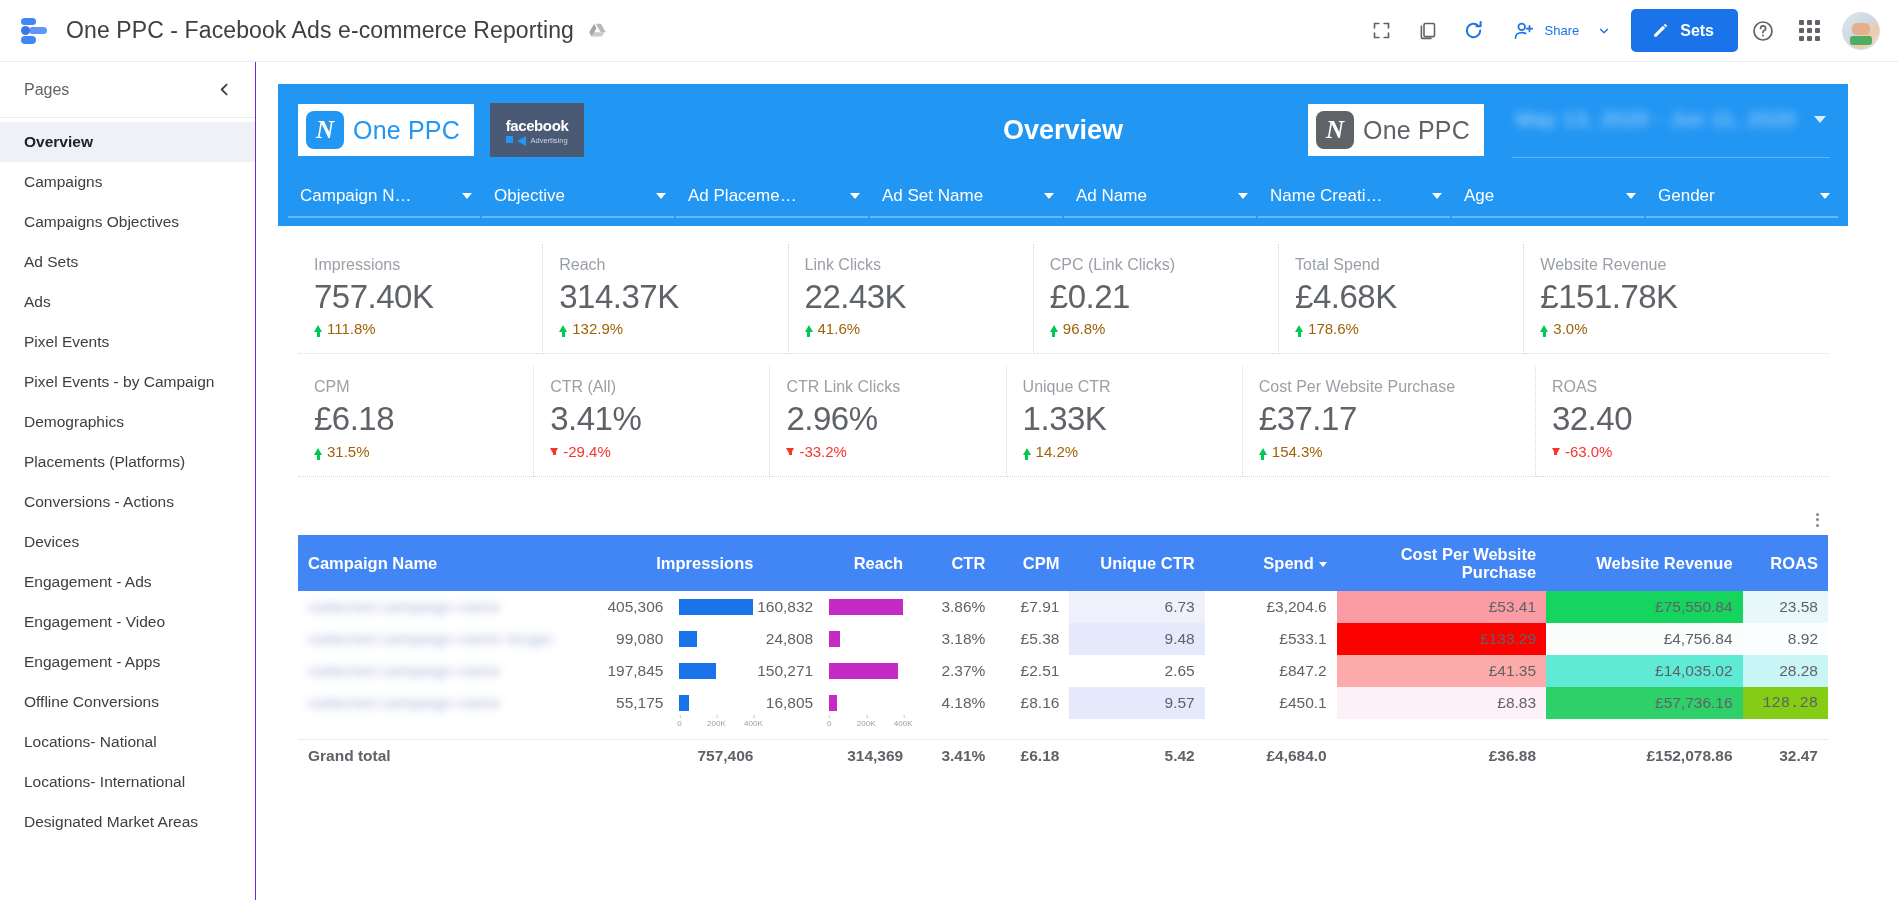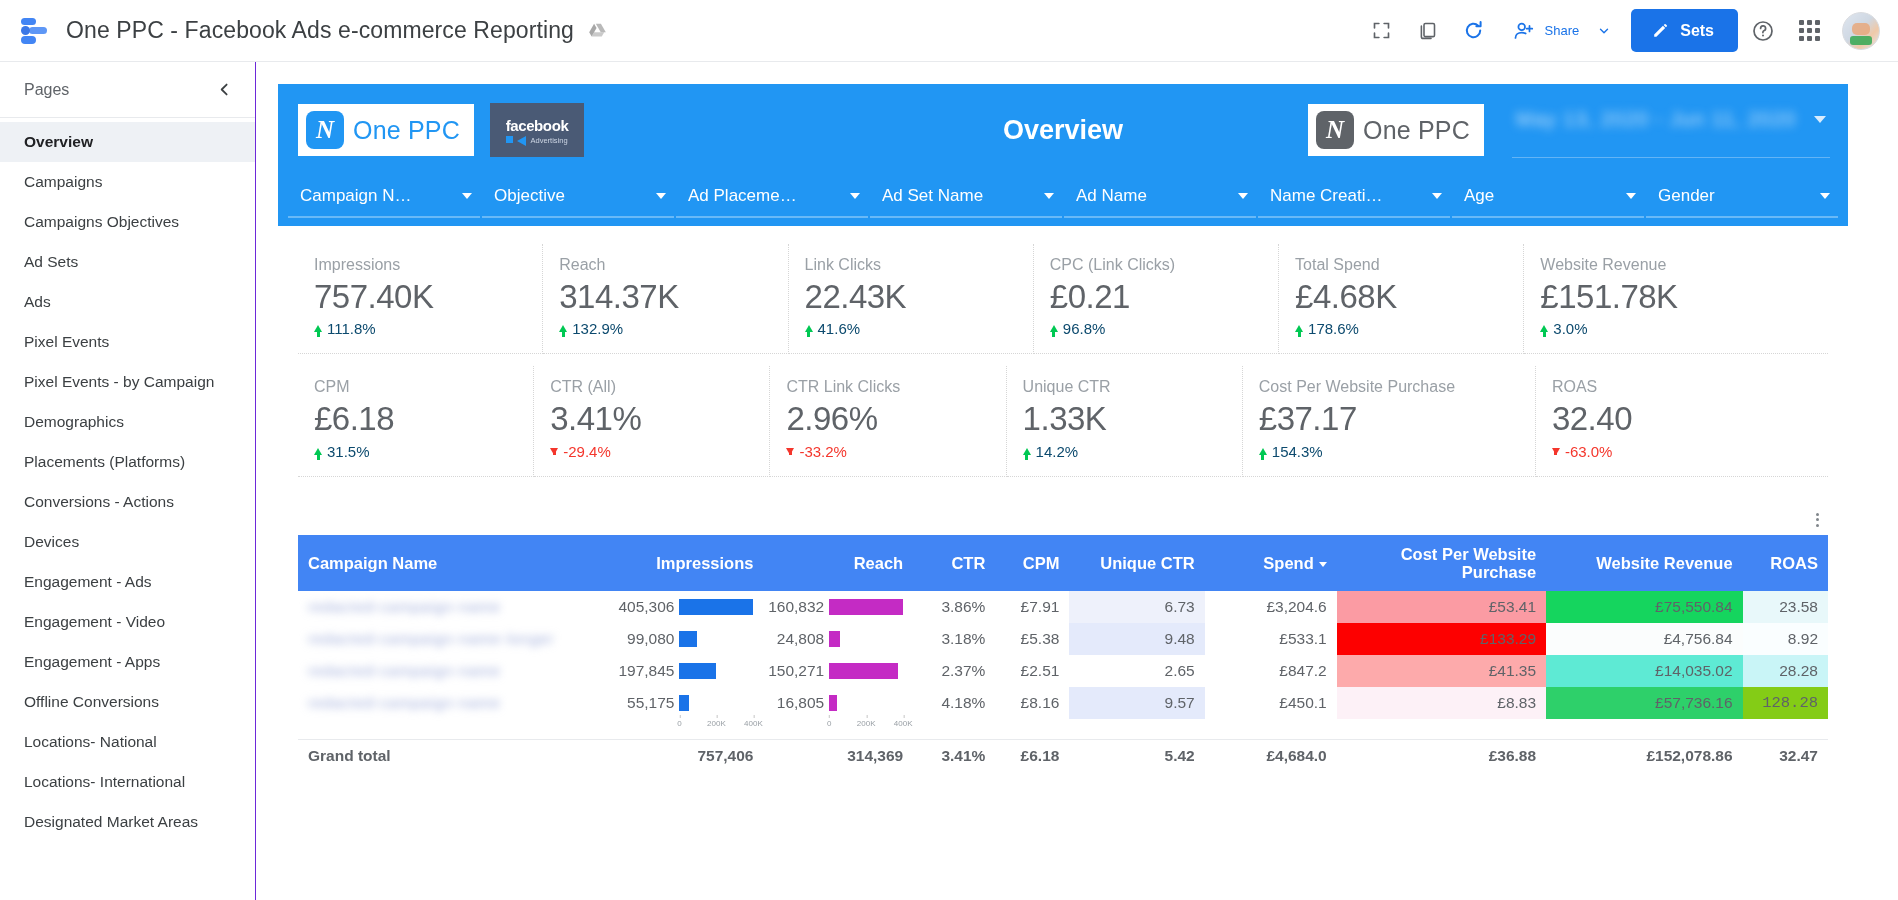--- a/index.html
+++ b/index.html
@@ -179,21 +179,21 @@
     flex: 1; padding: 12px 16px 16px 16px;
     border-right: 1px dotted #d6d6d6;
     border-bottom: 1px dotted #d6d6d6;
     min-width: 0;
   }
   .card:last-child { border-right: none; }
   .card.wide { flex: 1.28; }
   .card .c-title { font-size: 16px; color: #9aa0a6; white-space: nowrap; margin-bottom: 2px; }
   .card .c-value { font-size: 33px; color: #5f6368; font-weight: 400; letter-spacing: -.5px; line-height: 1.25; }
   .card .c-delta { font-size: 15px; display: flex; align-items: center; gap: 5px; margin-top: 3px; }
-  .c-delta.up { color: #0c4a6e; }
+  .c-delta.up { color: #a16207; }
   .c-delta.down { color: #f4362c; }
   .arrow-up {
     width: 0; height: 0; border-left: 4.5px solid transparent; border-right: 4.5px solid transparent;
     border-bottom: 7px solid #00c853; position: relative;
   }
   .arrow-up::after { content:""; position:absolute; left:-1.5px; top:7px; width:3px; height:5px; background:#00c853; }
   .arrow-down {
     width: 0; height: 0; border-left: 4.5px solid transparent; border-right: 4.5px solid transparent;
     border-top: 7px solid #f4362c; position: relative;
   }
@@ -221,21 +221,21 @@
   table.dt tbody td {
     font-size: 15.5px; color: #5f6368; padding: 7px 10px;
     text-align: right; vertical-align: middle; height: 25px;
   }
   table.dt tbody td.left { text-align: left; }
   .blur-name {
     display: inline-block; filter: blur(4.2px);
     color: #9aa8d8; background: transparent; font-size: 15px;
     letter-spacing: 1px; user-select: none; white-space: nowrap;
   }
-  .bar-cell { display: flex; align-items: center; justify-content: flex-end; gap: 5px; }
+  .bar-cell { display: flex; align-items: center; justify-content: flex-end; gap: 16px; }
   .bar-cell .bnum { white-space: nowrap; }
   .bar-track { width: 74px; height: 16px; flex: 0 0 74px; position: relative; }
   .bar-fill { height: 16px; display: block; }
   .bar-blue { background: #1a73e8; }
   .bar-purple { background: #c42bc4; }
   .axis-row td { padding: 0 10px 4px 10px !important; height: 18px !important; }
   .axis {
     width: 74px; margin-left: auto; position: relative; height: 16px;
   }
   .axis .tick {

